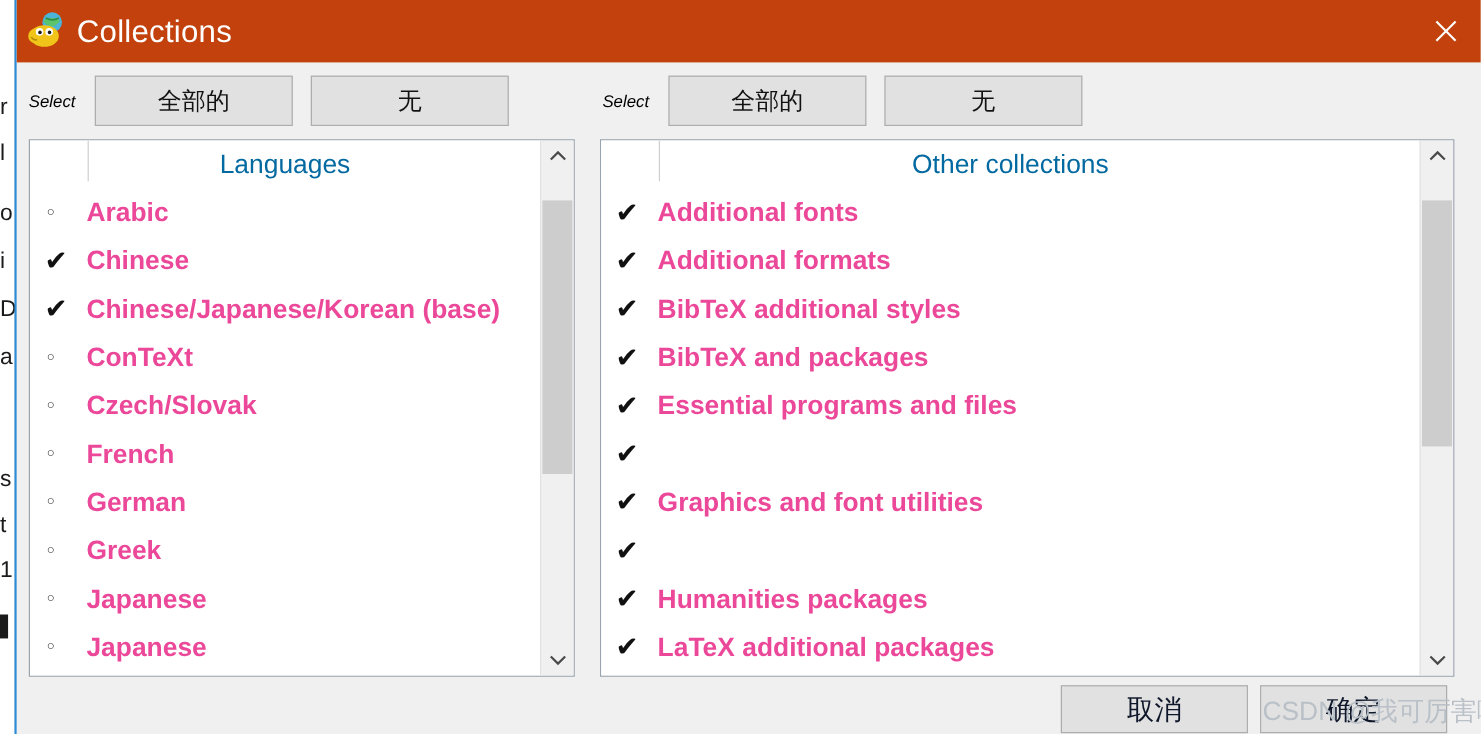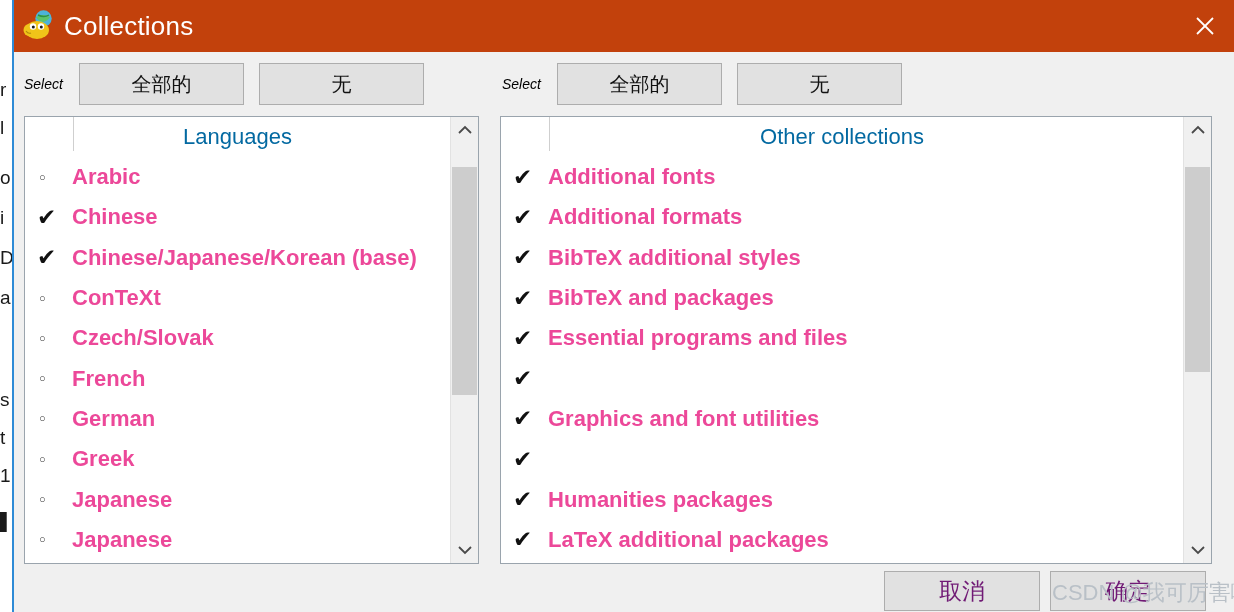--- a/index.html
+++ b/index.html
@@ -256,21 +256,21 @@
     top: 3px;
     width: 156px;
     height: 40px;
     background: #e1e1e1;
     border: 1px solid #adadad;
     box-sizing: border-box;
     display: flex;
     align-items: center;
     justify-content: center;
     font-size: 23px;
-    color: #701a75;
+    color: #0f172a;
     cursor: pointer;
     font-family: "Liberation Sans", "DejaVu Sans", sans-serif;
   }
   .fbtn.cancel { left: 870px; }
   .fbtn.ok     { left: 1036px; }
 
   
   .watermark {
     position: absolute;
     left: 1052px;

